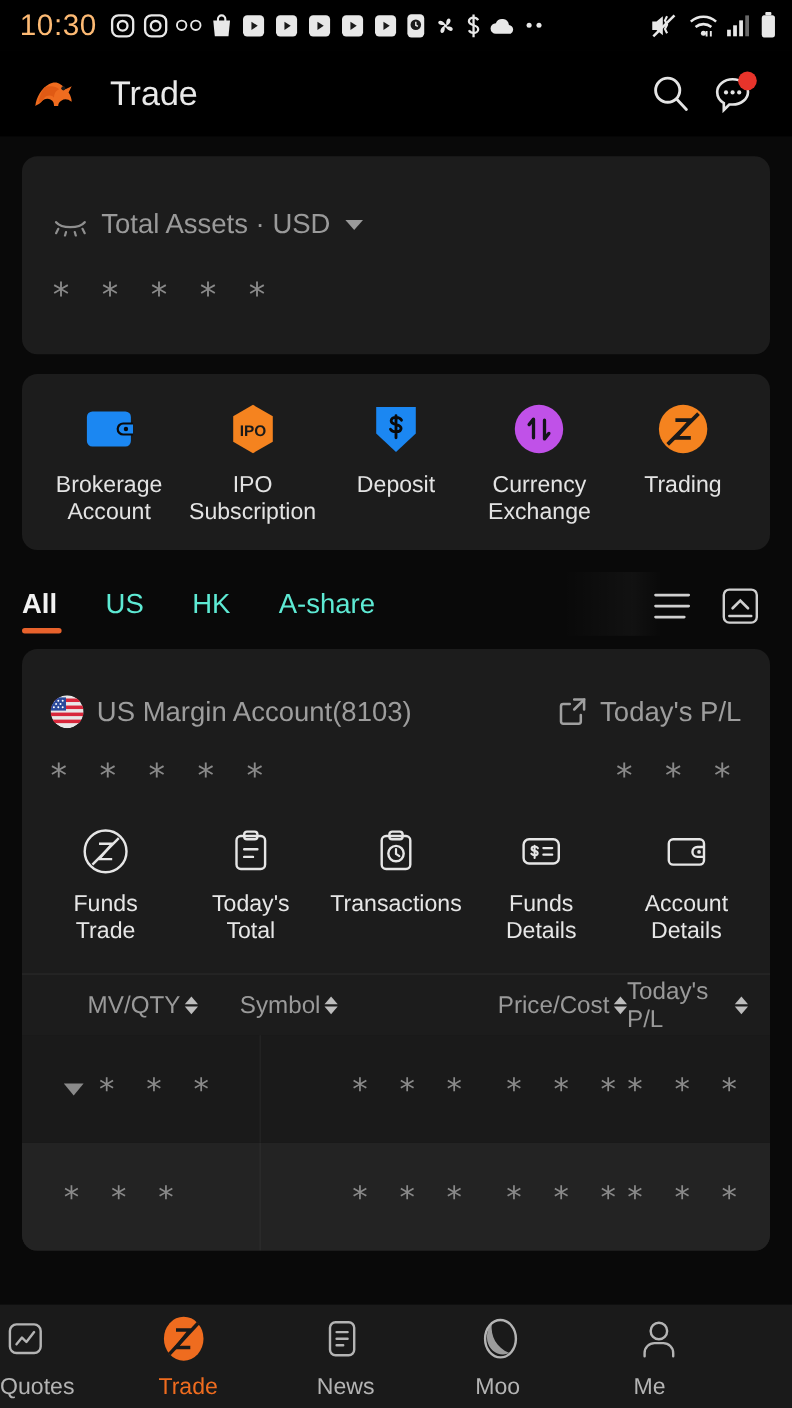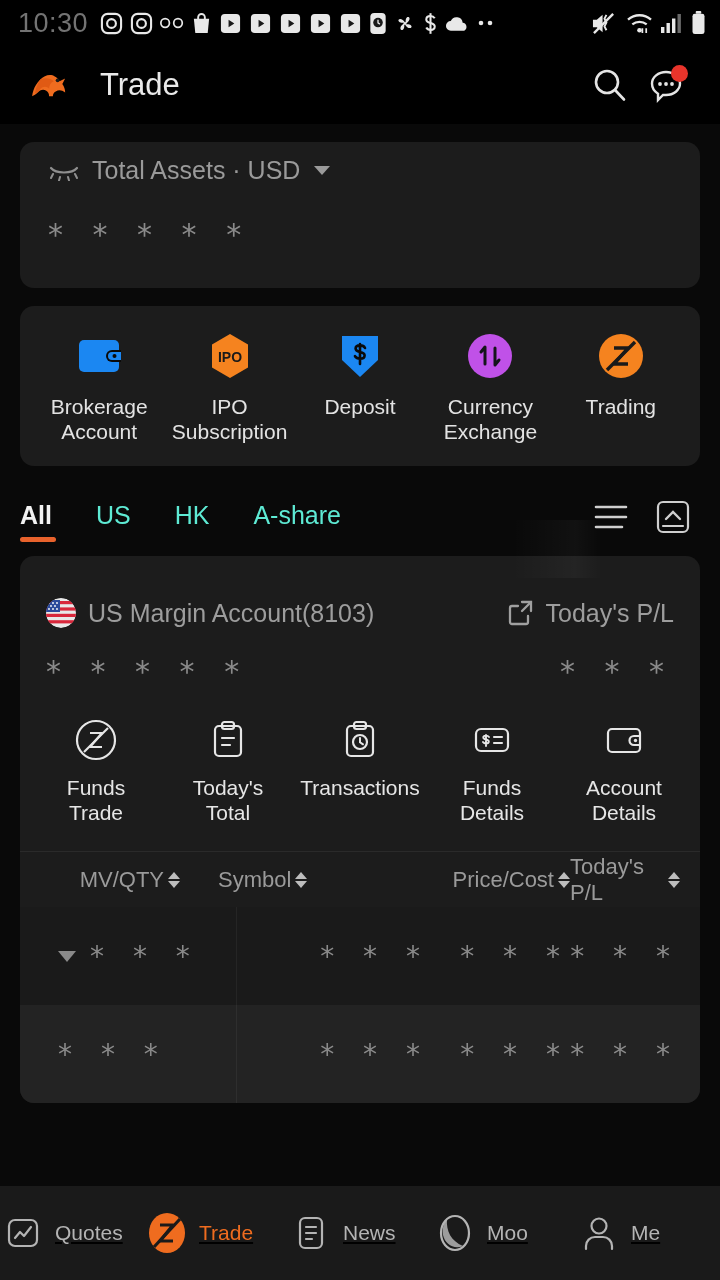--- a/index.html
+++ b/index.html
@@ -9,40 +9,40 @@
     font-family:"Liberation Sans", sans-serif;
     overflow:hidden;
   }
   #app { position:relative; width:720px; height:1280px; background:#090909; }
 
   
   .statusbar {
     height:46px; display:flex; align-items:center;
     padding:0 14px 0 18px; background:#000;
   }
-  .sb-time { font-size:27px; color:#737373; letter-spacing:.5px; margin-right:12px; }
+  .sb-time { font-size:27px; color:#fdba74; letter-spacing:.5px; margin-right:12px; }
   .sb-icons { display:flex; align-items:center; gap:7px; flex:1; }
   .sb-right { display:flex; align-items:center; gap:7px; }
   .sb-ic { fill:#e8e8e8; display:block; }
 
   
   .header { height:78px; display:flex; align-items:center; padding:0 26px 0 28px; background:#000; }
   .logo { width:46px; height:34px; margin-right:26px; flex:none; }
   .title { font-size:31px; color:#e9e9e9; }
   .hspacer { flex:1; }
   .hbtn { width:56px; height:56px; display:flex; align-items:center; justify-content:center; position:relative; }
   .badge {
     position:absolute; top:8px; right:6px; width:17px; height:17px;
     border-radius:50%; background:#e8342b;
   }
 
   
   .card { background:#1c1c1c; border-radius:14px; margin:0 20px; }
 
-  .assets { margin-top:18px; padding:14px 28px 36px; }
+  .assets { margin-top:18px; padding:48px 28px 36px; }
   .assets-row { display:flex; align-items:center; gap:12px; }
   .assets-label { font-size:25px; color:#9a9a9a; }
   .caret-d { width:0;height:0;border-left:8px solid transparent;border-right:8px solid transparent;border-top:9px solid #9a9a9a; margin-left:2px; }
   .mask { color:#8a8a8a; letter-spacing:10px; font-family:"DejaVu Sans", sans-serif; }
   .assets-val { margin-top:32px; font-size:30px; }
 
   
   .qa { margin-top:18px; padding:26px 14px 22px; display:flex; }
   .qa-item { flex:1; display:flex; flex-direction:column; align-items:center; }
   .qa-ic { width:48px; height:48px; margin-bottom:14px; display:flex; align-items:center; justify-content:center; }
@@ -97,21 +97,21 @@
   .c-mv  { width:160px; text-align:right; justify-content:flex-end; display:flex; }
   .c-pc  { width:140px; text-align:right; justify-content:flex-end; display:flex; }
   .c-pl  { flex:1; text-align:right; justify-content:flex-end; display:flex; padding-right:20px; }
   .tri { width:0;height:0;border-left:9px solid transparent;border-right:9px solid transparent;border-top:11px solid #8a8a8a; flex:none; }
 
   
   .bnav {
     position:absolute; left:0; bottom:0; width:720px; height:94px;
     background:#1a1a1a; display:flex; align-items:center;
   }
-  .nav { flex:1; display:flex; flex-direction:row; align-items:center; gap:9px;text-decoration:underline; }
+  .nav { flex:1; display:flex; flex-direction:column; gap:9px; }
   .nav-ic { width:46px; height:46px; display:flex; align-items:center; justify-content:center; }
   .nav-lb { font-size:21px; color:#b4b4b4; }
   .nav.active .nav-lb { color:#ef6c1f; }
 </style>
 </head>
 <body>
 
 <div id="app">
 
   <div class="statusbar">

